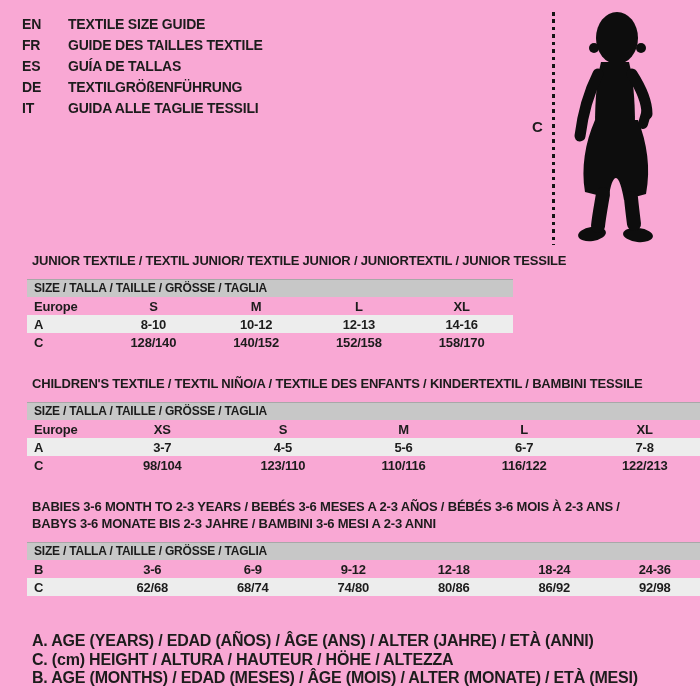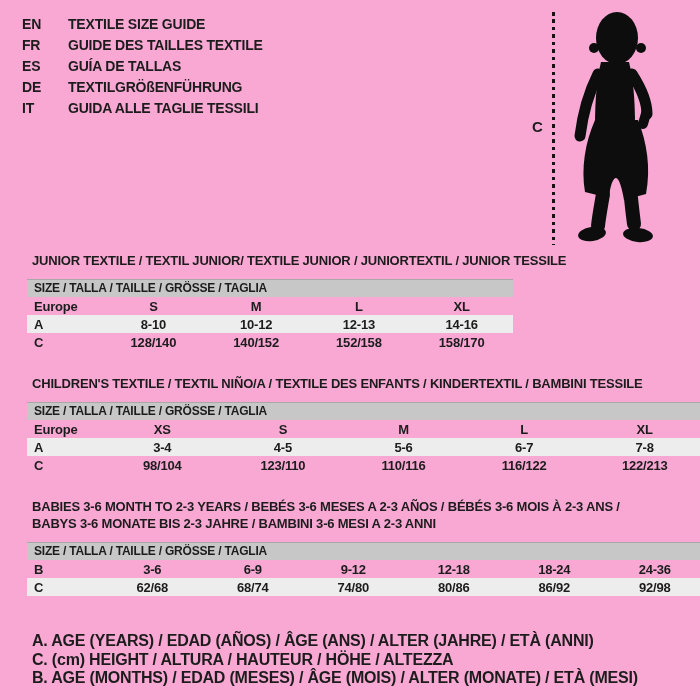--- a/index.html
+++ b/index.html
@@ -128,21 +128,21 @@
             <div class="trow">
               <span class="tlabel">Europe</span>
               <span class="tcell">XS</span>
               <span class="tcell">S</span>
               <span class="tcell">M</span>
               <span class="tcell">L</span>
               <span class="tcell">XL</span>
             </div>
             <div class="trow shaded">
               <span class="tlabel">A</span>
-              <span class="tcell">3-4</span>
+              <span class="tcell">3-7</span>
               <span class="tcell">4-5</span>
               <span class="tcell">5-6</span>
               <span class="tcell">6-7</span>
               <span class="tcell">7-8</span>
             </div>
             <div class="trow">
               <span class="tlabel">C</span>
               <span class="tcell">98/104</span>
               <span class="tcell">123/110</span>
               <span class="tcell">110/116</span>

